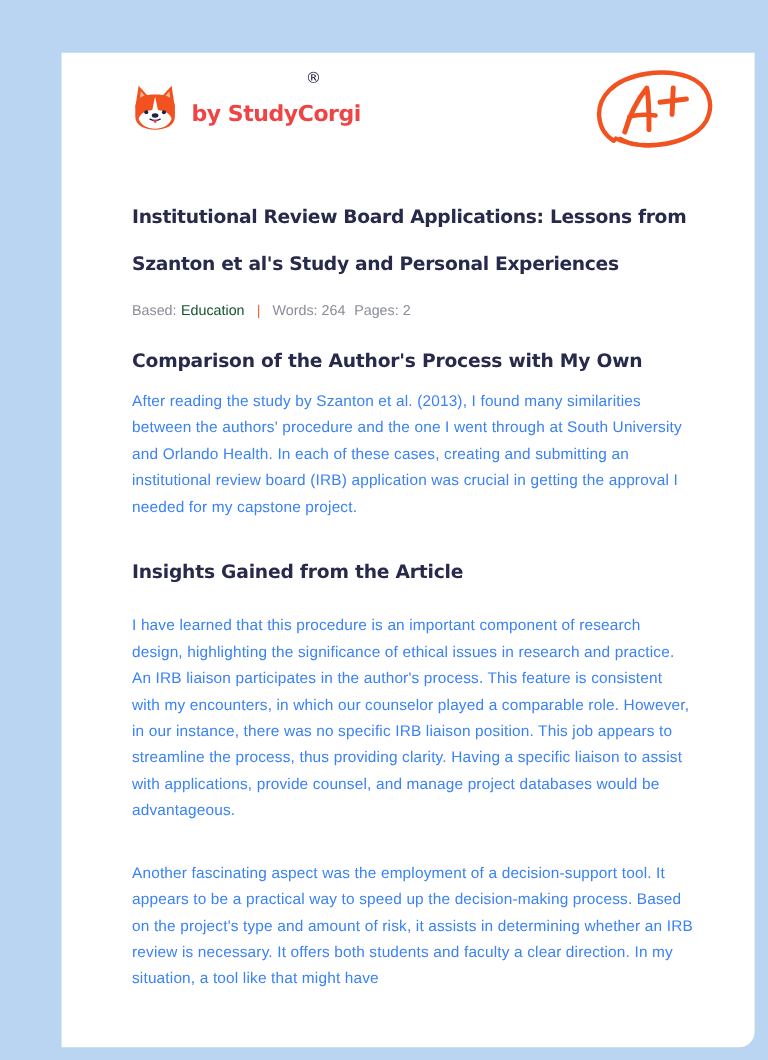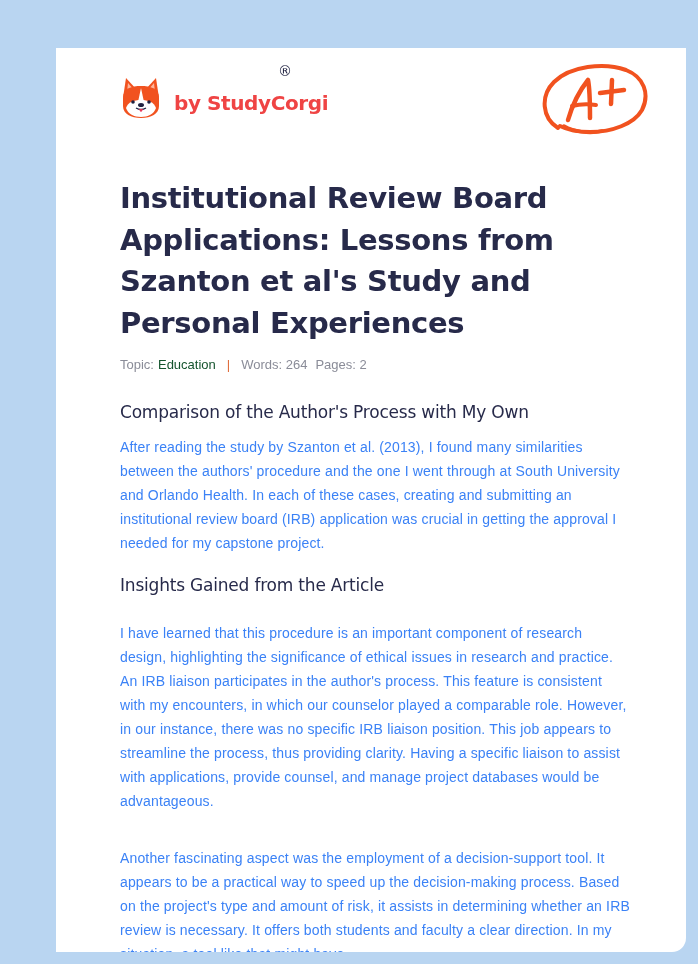--- a/index.html
+++ b/index.html
@@ -63,47 +63,47 @@
     }
     .content {
       position: absolute;
       left: 64px;
       top: 130px;
       width: 510px;
     }
     .title {
       font-family: "DejaVu Sans", sans-serif;
       font-weight: bold;
-      font-size: 29px;
+      font-size: 17px;
       line-height: 41.5px;
       color: #272a4a;
       letter-spacing: -0.3px;
     }
     .meta {
       margin-top: 9px;
       font-family: "Liberation Sans", sans-serif;
       font-size: 13px;
       color: #8a8c98;
       display: flex;
       align-items: center;
       height: 22px;
     }
     .meta .topic-value { color: #14532d; margin-left: 4px; }
     .meta .sep { color: #e06b3a; margin: 0 11px; }
     .meta .pages { margin-left: 8px; }
     h2.section-heading {
       font-family: "DejaVu Sans", sans-serif;
-      font-weight: normal;
+      font-weight: bold;
       font-size: 17px;
       color: #272a4a;
       line-height: 24px;
       letter-spacing: -0.2px;
     }
     .sec1 { margin-top: 25px; }
-    .sec2 { margin-top: 18px; }
+    .sec2 { margin-top: 36px; }
     p.body-text {
       font-family: "Liberation Sans", sans-serif;
       font-size: 14px;
       line-height: 24px;
       color: #3b82f6;
       letter-spacing: 0.15px;
     }
     .p1 { margin-top: 11px; }
     .p2 { margin-top: 24px; }
     .p3 { margin-top: 33px; }
@@ -149,21 +149,21 @@
 
       <path d="M62 33 L86 30" stroke="#f1521f" stroke-width="4.5" fill="none" stroke-linecap="round"></path>
       <path d="M74 20 L73 44" stroke="#f1521f" stroke-width="4.5" fill="none" stroke-linecap="round"></path>
     </svg>
   </div>
 
   <div class="content">
     <h1 class="title">Institutional Review Board Applications: Lessons from Szanton et al's Study and Personal Experiences</h1>
 
     <div class="meta">
-      <span>Topic:</span>
+      <span>Based:</span>
       <span class="topic-value">Education</span>
       <span class="sep">|</span>
       <span>Words: 264</span>
       <span class="pages">Pages: 2</span>
     </div>
 
     <h2 class="section-heading sec1">Comparison of the Author's Process with My Own</h2>
     <p class="body-text p1">After reading the study by Szanton et al. (2013), I found many similarities between the authors' procedure and the one I went through at South University and Orlando Health. In each of these cases, creating and submitting an institutional review board (IRB) application was crucial in getting the approval I needed for my capstone project.</p>
 
     <h2 class="section-heading sec2">Insights Gained from the Article</h2>

